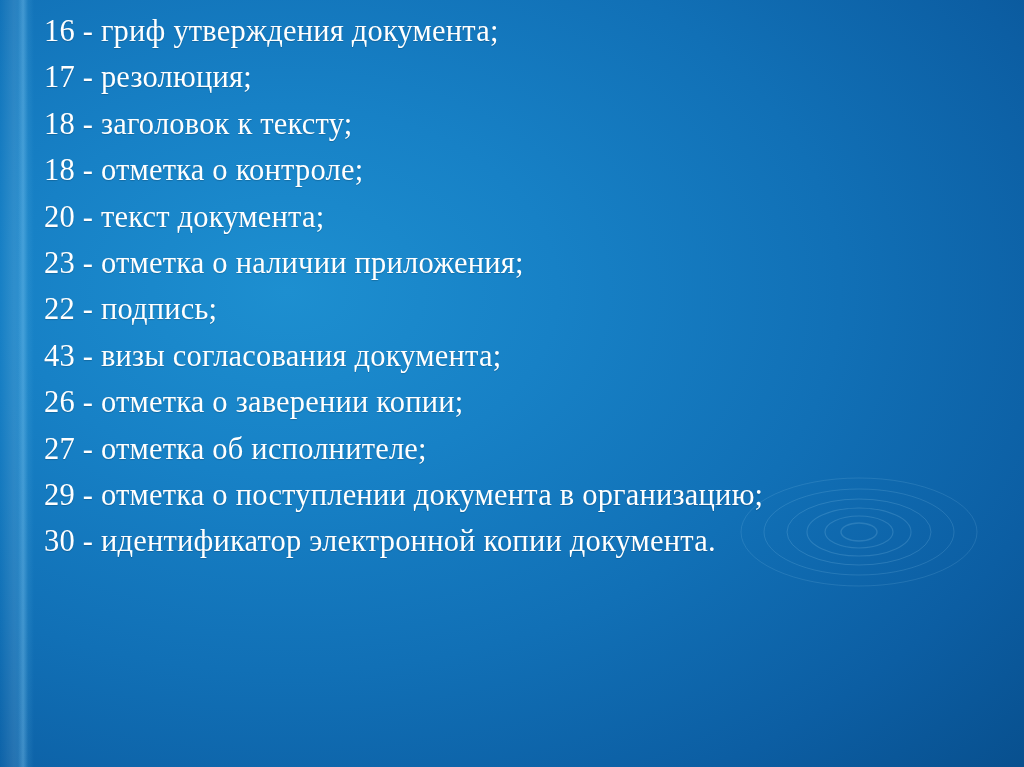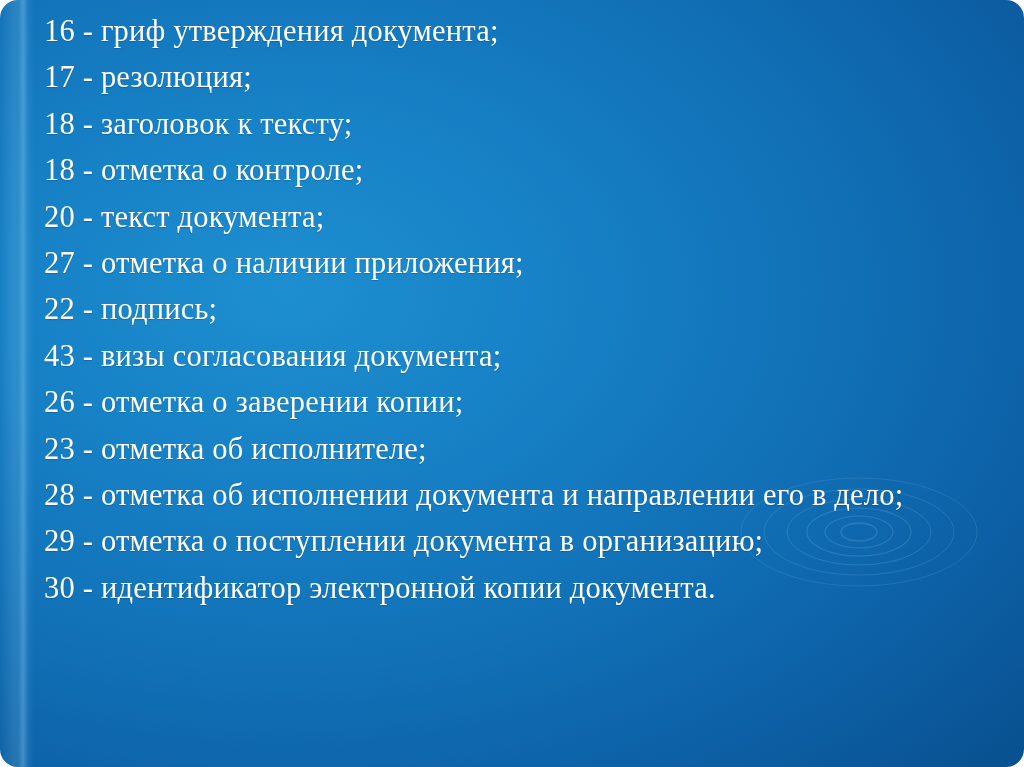--- a/index.html
+++ b/index.html
@@ -12,21 +12,20 @@
     overflow: hidden;
     font-family: "Liberation Serif", serif;
   }
   .slide {
     position: relative;
     width: 1024px;
     height: 767px;
     box-sizing: border-box;
     background: radial-gradient(ellipse 120% 110% at 28% 38%, #1d8fd0 0%, #1781c6 22%, #1170b6 45%, #0c5ea3 66%, #08508f 82%, #064680 100%);
     overflow: hidden;
-    border-radius: 18px;
   }
   
   .band-left {
     position: absolute;
     left: 0;
     top: 0;
     width: 34px;
     height: 767px;
     background: linear-gradient(to right, rgba(255,255,255,0.00) 0%, rgba(255,255,255,0.10) 40%, rgba(120,200,240,0.20) 70%, rgba(255,255,255,0.00) 100%);
     pointer-events: none;
@@ -88,23 +87,22 @@
       </g>
     </svg>
   </div>
 
   <div class="content">
     <div class="line">16 - гриф утверждения документа;</div>
     <div class="line">17 - резолюция;</div>
     <div class="line">18 - заголовок к тексту;</div>
     <div class="line">18 - отметка о контроле;</div>
     <div class="line">20 - текст документа;</div>
-    <div class="line">27 - отметка о наличии приложения;</div>
+    <div class="line">23 - отметка о наличии приложения;</div>
     <div class="line">22 - подпись;</div>
     <div class="line">43 - визы согласования документа;</div>
     <div class="line">26 - отметка о заверении копии;</div>
-    <div class="line">23 - отметка об исполнителе;</div>
-    <div class="line">28 - отметка об исполнении документа и направлении его в дело;</div>
+    <div class="line">27 - отметка об исполнителе;</div>
     <div class="line">29 - отметка о поступлении документа в организацию;</div>
     <div class="line">30 - идентификатор электронной копии документа.</div>
   </div>
 
 </div>
 
 </body></html>

